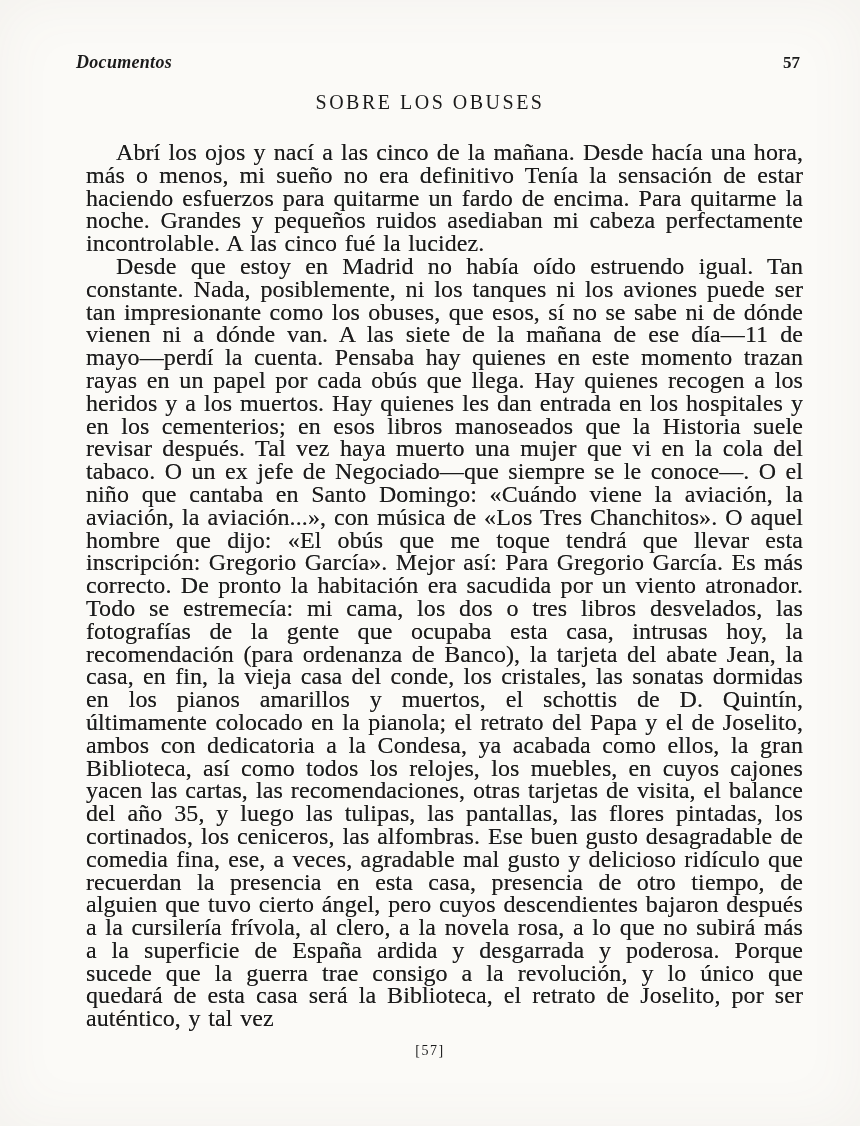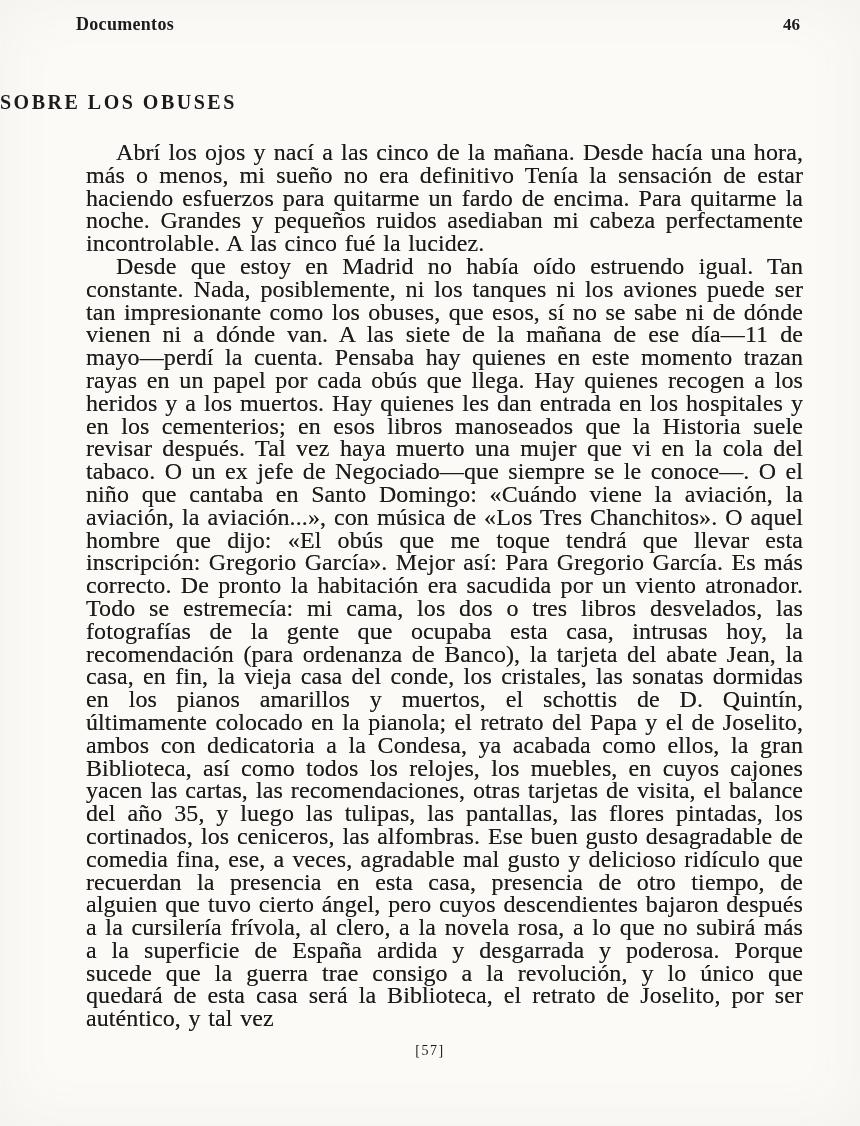--- a/index.html
+++ b/index.html
@@ -22,36 +22,38 @@
     position: absolute;
     top: 14px;
     left: 76px;
     right: 60px;
     display: flex;
     justify-content: space-between;
     align-items: baseline;
     font-size: 18px;
   }
   .running-header .journal {
+    font-style: italic;
     font-weight: bold;
     letter-spacing: 0.3px;
+    margin-top: 38px;
   }
   .running-header .folio {
     font-weight: bold;
     font-size: 17px;
   }
   .article-title {
     position: absolute;
     top: 78px;
     left: 0;
     width: 100%;
-    text-align: left;
+    text-align: center;
     font-size: 20px;
     letter-spacing: 2.5px;
-    font-weight: bold;
+    font-weight: normal;
   }
   .body-text {
     position: absolute;
     top: 141px;
     left: 86px;
     width: 717px;
     font-size: 24px;
     line-height: 22.8px;
     text-align: justify;
     text-justify: inter-word;
@@ -73,21 +75,21 @@
     letter-spacing: 1.5px;
   }
 </style>
 </head>
 <body>
 
 <div class="page">
 
   <div class="running-header">
     <span class="journal">Documentos</span>
-    <span class="folio">46</span>
+    <span class="folio">57</span>
   </div>
 
   <h1 class="article-title">SOBRE LOS OBUSES</h1>
 
   <div class="body-text">
     <p>Abrí los ojos y nací a las cinco de la mañana. Desde hacía una hora, más o menos, mi sueño no era definitivo Tenía la sensación de estar haciendo esfuerzos para quitarme un fardo de encima. Para quitarme la noche. Grandes y pequeños ruidos asediaban mi cabeza perfectamente incontrolable. A las cinco fué la lucidez.</p>
     <p>Desde que estoy en Madrid no había oído estruendo igual. Tan constante. Nada, posiblemente, ni los tanques ni los aviones puede ser tan impresionante como los obuses, que esos, sí no se sabe ni de dónde vienen ni a dónde van. A las siete de la mañana de ese día—11 de mayo—perdí la cuenta. Pensaba hay quienes en este momento trazan rayas en un papel por cada obús que llega. Hay quienes recogen a los heridos y a los muertos. Hay quienes les dan entrada en los hospitales y en los cementerios; en esos libros manoseados que la Historia suele revisar después. Tal vez haya muerto una mujer que vi en la cola del tabaco. O un ex jefe de Negociado—que siempre se le conoce—. O el niño que cantaba en Santo Domingo: «Cuándo viene la aviación, la aviación, la aviación...», con música de «Los Tres Chanchitos». O aquel hombre que dijo: «El obús que me toque tendrá que llevar esta inscripción: Gregorio García». Mejor así: Para Gregorio García. Es más correcto. De pronto la habitación era sacudida por un viento atronador. Todo se estremecía: mi cama, los dos o tres libros desvelados, las fotografías de la gente que ocupaba esta casa, intrusas hoy, la recomendación (para ordenanza de Banco), la tarjeta del abate Jean, la casa, en fin, la vieja casa del conde, los cristales, las sonatas dormidas en los pianos amarillos y muertos, el schottis de D. Quintín, últimamente colocado en la pianola; el retrato del Papa y el de Joselito, ambos con dedicatoria a la Condesa, ya acabada como ellos, la gran Biblioteca, así como todos los relojes, los muebles, en cuyos cajones yacen las cartas, las recomendaciones, otras tarjetas de visita, el balance del año 35, y luego las tulipas, las pantallas, las flores pintadas, los cortinados, los ceniceros, las alfombras. Ese buen gusto desagradable de comedia fina, ese, a veces, agradable mal gusto y delicioso ridículo que recuerdan la presencia en esta casa, presencia de otro tiempo, de alguien que tuvo cierto ángel, pero cuyos descendientes bajaron después a la cursilería frívola, al clero, a la novela rosa, a lo que no subirá más a la superficie de España ardida y desgarrada y poderosa. Porque sucede que la guerra trae consigo a la revolución, y lo único que quedará de esta casa será la Biblioteca, el retrato de Joselito, por ser auténtico, y tal vez</p>
   </div>
 
   <div class="page-footer">[57]</div>

